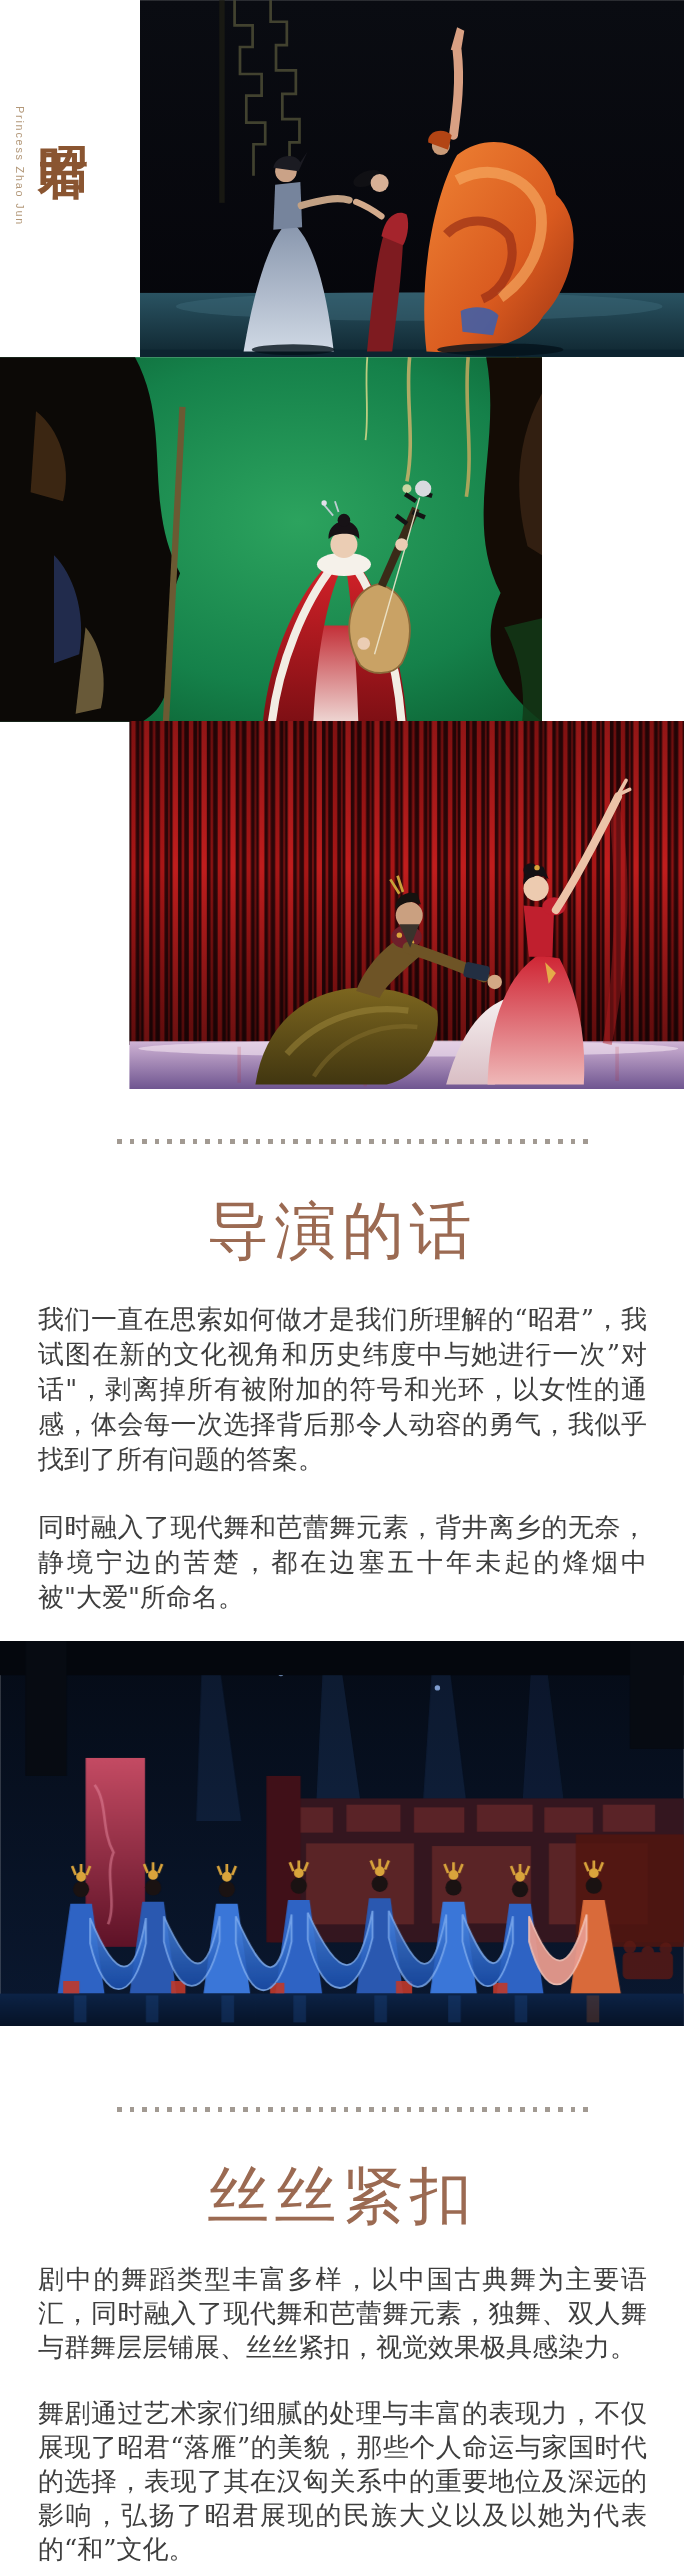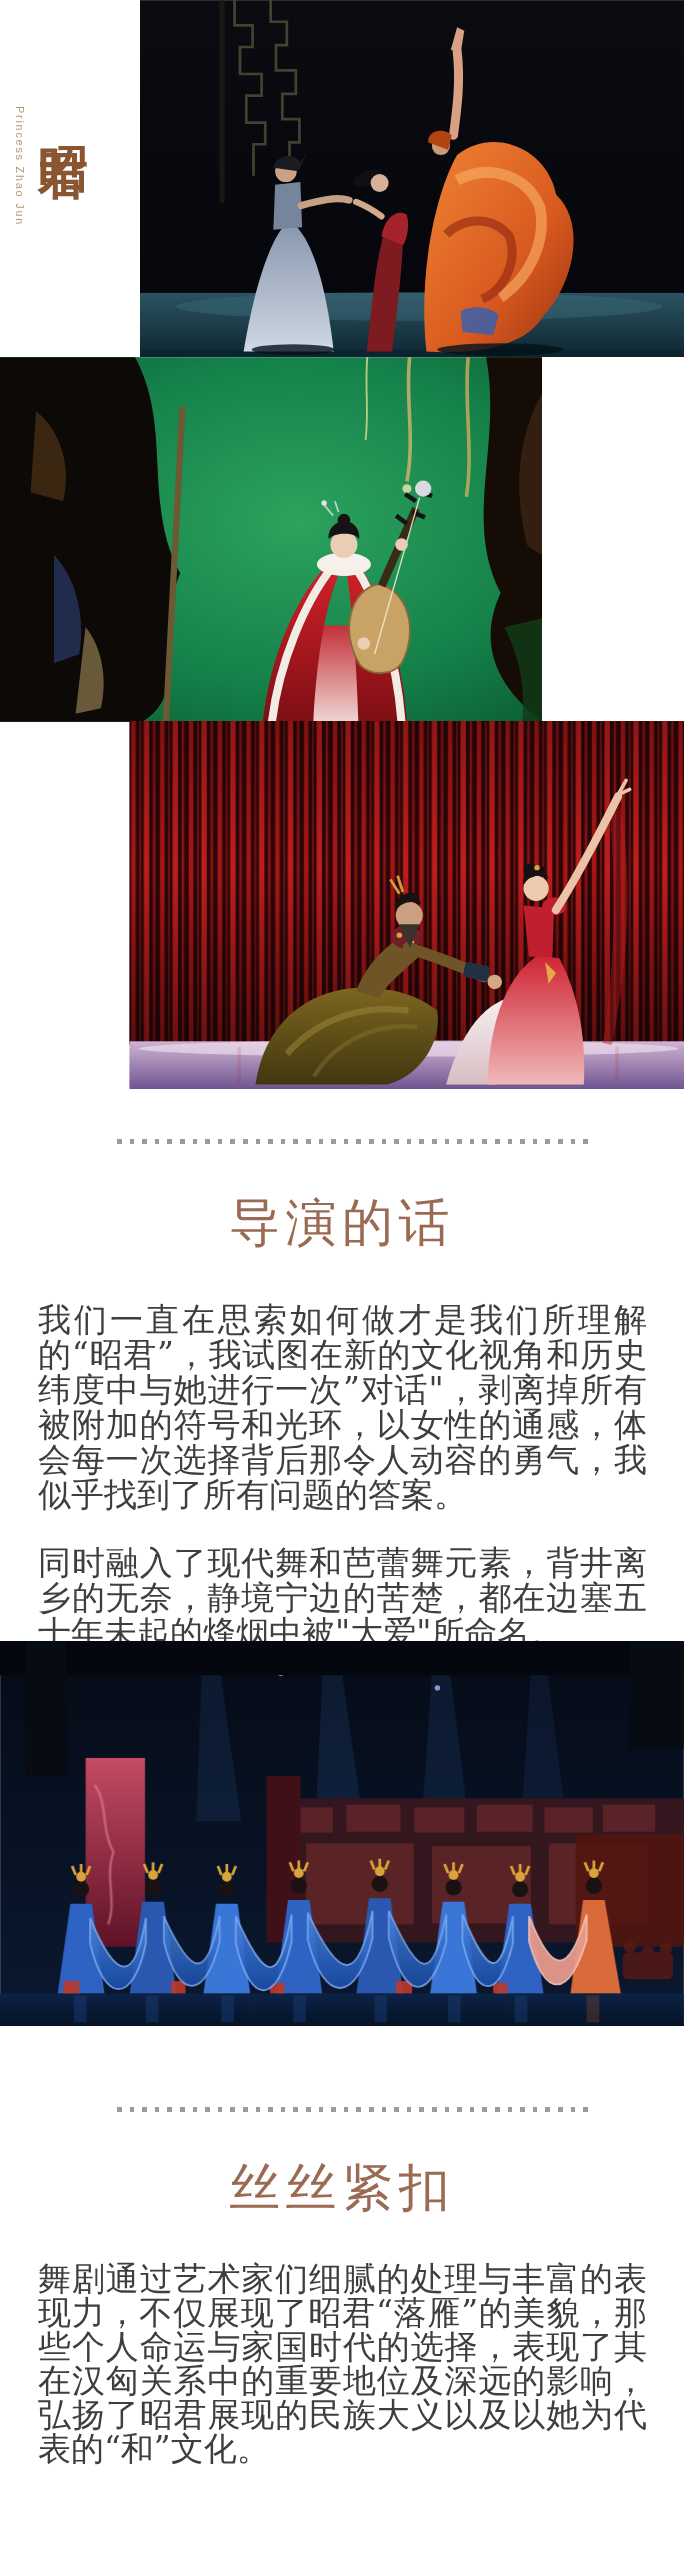--- a/index.html
+++ b/index.html
@@ -16,28 +16,28 @@
            color:#b39879;height:126px;margin-right:8px;font-family:"Liberation Sans",sans-serif;}
   .logo-cn{writing-mode:vertical-rl;font-size:50px;line-height:58px;letter-spacing:6.3px;
            color:#8a5531;font-family:"DejaVu Serif",serif;font-weight:bold;}
 
   .divider{position:absolute;left:117px;width:475px;height:4.5px;
            background:repeating-linear-gradient(90deg,#a29a92 0 4.5px,transparent 4.5px 12.6px);}
   #divider1{top:1139px;}
   #divider2{top:2107px;}
 
   .sec-heading{position:absolute;left:0;width:100%;margin:0;text-align:center;
-               font-size:51px;font-weight:500;letter-spacing:5.4px;color:#9b6a52;
+               font-size:62px;font-weight:500;letter-spacing:5.4px;color:#9b6a52;
                font-family:"Liberation Sans",sans-serif;}
   #heading1{top:1189px;}
   #heading2{top:2154px;}
 
   .textblock{position:absolute;left:38px;width:609px;color:#3e3e3e;text-align:justify;
              font-family:"DejaVu Serif",serif;}
-  .textblock p{margin:0 0 33px 0;font-size:33px;line-height:35px;}
+  .textblock p{margin:0 0 33px 0;font-size:26px;line-height:35px;}
   #textblock1{top:1302px;}
   #textblock2{top:2262px;}
   #textblock2 p{line-height:34px;margin-bottom:32px;}
 </style>
 </head>
 <body>
 
 <div class="page">
 
   <svg id="photo1" class="photo" viewBox="0 0 605 396" xmlns="http://www.w3.org/2000/svg">
@@ -379,17 +379,18 @@
       <rect x="572" y="394" width="14" height="30"></rect>
         <rect x="652" y="394" width="14" height="30" fill="#8c4a2a"></rect>
     </g>
   </svg>
 
   <div id="divider2" class="divider"></div>
 
   <h2 id="heading2" class="sec-heading">丝丝紧扣</h2>
 
   <div id="textblock2" class="textblock">
+    <p>剧中的舞蹈类型丰富多样，以中国古典舞为主要语汇，同时融入了现代舞和芭蕾舞元素，独舞、双人舞与群舞层层铺展、丝丝紧扣，视觉效果极具感染力。</p>
     <p>舞剧通过艺术家们细腻的处理与丰富的表现力，不仅展现了昭君“落雁”的美貌，那些个人命运与家国时代的选择，表现了其在汉匈关系中的重要地位及深远的影响，弘扬了昭君展现的民族大义以及以她为代表的“和”文化。</p>
   </div>
 
 </div>
 
 
 </body></html>

